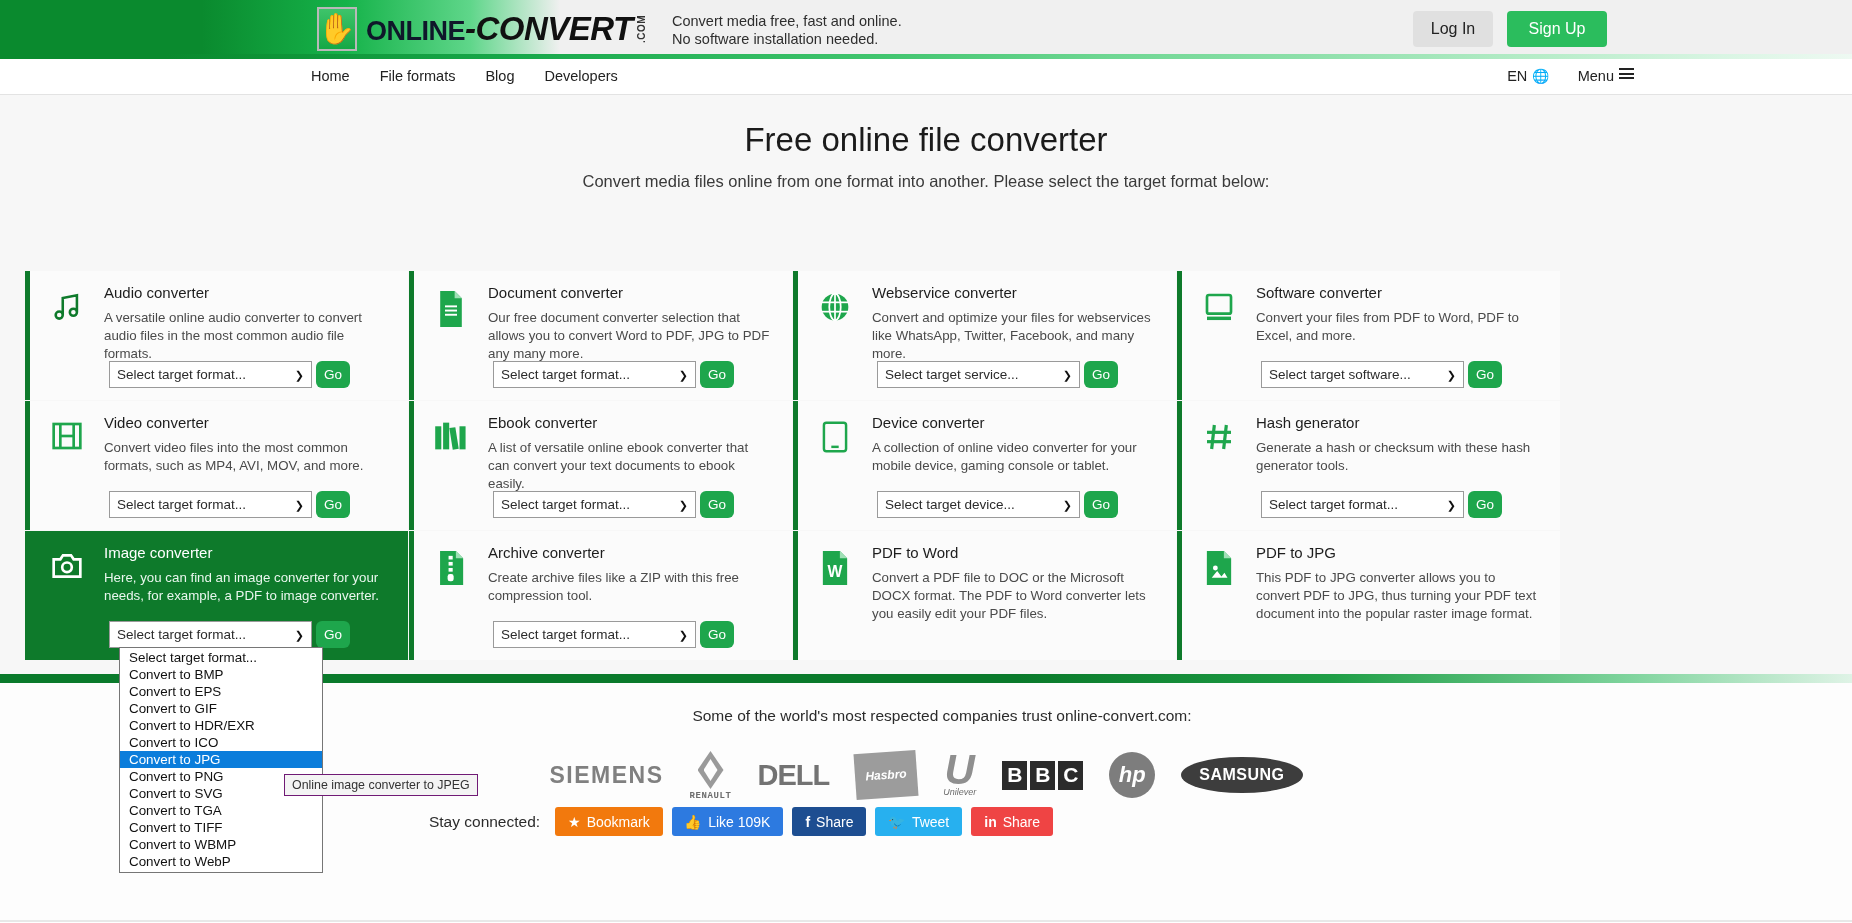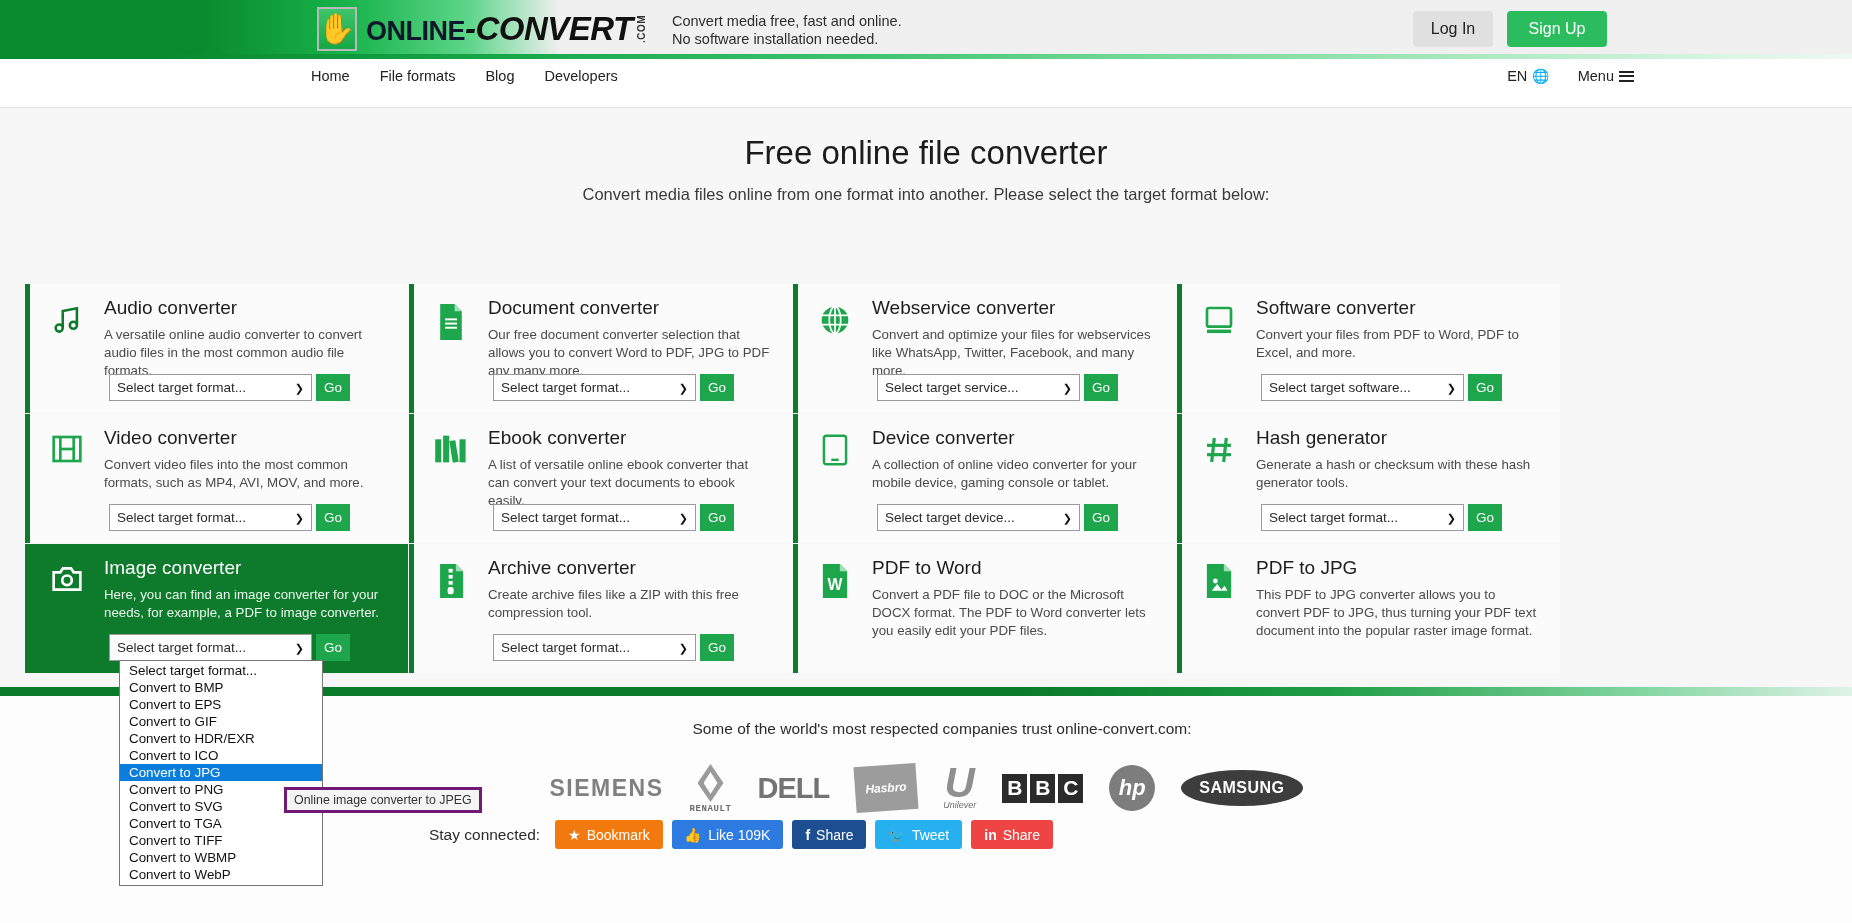--- a/index.html
+++ b/index.html
@@ -73,36 +73,36 @@
     font-family: inherit;
   }
   .topbar-stripe {
     position: absolute; left: 0; bottom: 0; width: 1852px; height: 5px;
     background: linear-gradient(90deg,#0a8a2e 0%, #0a8a2e 9%, #17a84a 28%,
       #3fc46d 47%, #6fd793 60%, #8fe0ab 71%, #b6ecc8 83%, #d9f5e3 93%, #eef9f2 100%);
   }
 
   
   .nav {
-    position: relative; height: 49px; background: #fff;
+    position: relative; height: 36px; background: #fff;
     border-bottom: 1px solid #e3e3e3;
   }
   .nav-left {
     position: absolute; left: 311px; top: 9px;
     display: flex; gap: 30px;
   }
   .nav-left a {
     font-size: 14.5px; color: #222; text-decoration: none; cursor: pointer;
   }
   .nav-right {
     position: absolute; right: 218px; top: 9px;
     display: flex; align-items: center; gap: 28px;
   }
   .nav-lang, .nav-menu {
-    display: flex; align-items: center; gap: 5px;
+    display: flex; gap: 5px;
     font-size: 14.5px; color: #222; cursor: pointer;
   }
   .globe-ic { font-size: 14px; }
   .burger { display: inline-flex; flex-direction: column; gap: 2.5px; }
   .burger i { display: block; width: 15px; height: 2px; background: #222; }
 
   
   .stage { background: #f7f7f7; height: 827px; position: relative; }
   .hero-title {
     text-align: center; font-size: 33px; color: #1b1b1b;
@@ -135,21 +135,21 @@
     border-left: 5px solid #0e7a2b;
   }
   .card-icon {
     width: 74px; flex: 0 0 74px;
     display: flex; align-items: flex-start; justify-content: center;
     padding-top: 6px;
   }
   .card-icon svg { display: block; }
   .card-body { flex: 1; min-width: 0; padding-right: 4px; }
   .card-title {
-    font-size: 19px; color: #1d1d1d; font-weight: normal;
+    font-size: 15px; color: #1d1d1d; font-weight: normal;
     margin-bottom: 7px; line-height: 1.1;
   }
   .card.active .card-title { color: #fff; }
   .card-desc {
     font-size: 13.3px; color: #4a4a4a; line-height: 1.37;
   }
   .card.active .card-desc { color: #e9f7ee; }
 
   .card-controls {
     position: absolute; left: 79px; bottom: 12px;
@@ -170,21 +170,21 @@
   .sel-wrap { position: relative; display: inline-block; }
   .sel-arrow {
     position: absolute; right: 8px; top: 50%;
     transform: translateY(-50%);
     pointer-events: none; font-size: 11px; color: #111;
   }
   .go {
     width: 34px; height: 27px;
     background: #1ea64c; color: #fff; border: none;
     font-size: 13.5px; font-family: inherit; cursor: pointer;
-    border-radius: 0;
+    border-radius: 6px;
   }
 
   
   .dd-open {
     position: absolute; left: 119px; top: 552px;
     width: 204px;
     background: #fff;
     border: 1px solid #767676;
     z-index: 60;
     font-size: 13.4px;
@@ -193,21 +193,21 @@
   }
   .dd-item {
     height: 17px; line-height: 17px;
     padding: 0 0 0 9px;
     white-space: nowrap; cursor: pointer;
   }
   .dd-item.sel-hl { background: #0b7ddb; color: #fff; }
 
   .tooltip {
     position: absolute; left: 284px; top: 679px;
-    background: #f4f4f4; border: 3px solid #701a75;
+    background: #f4f4f4; border: 1px solid #701a75;
     font-size: 12.4px; color: #333;
     padding: 3px 7px; z-index: 70; white-space: nowrap;
   }
 
   
   .trustbar {
     position: absolute; left: 0; top: 579px; width: 1852px; height: 9px;
     background: linear-gradient(90deg,#0a7a2b 0%,#0a7a2b 55%,#1f9e46 72%,#7fd49d 88%,#dff3e6 100%);
   }
   .trust {

